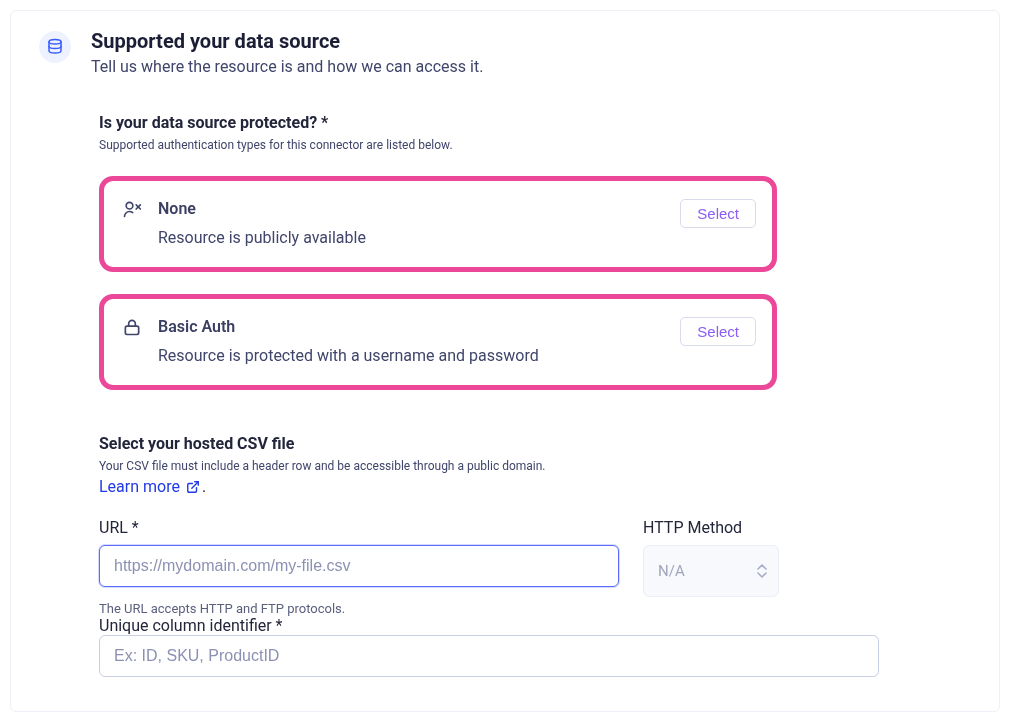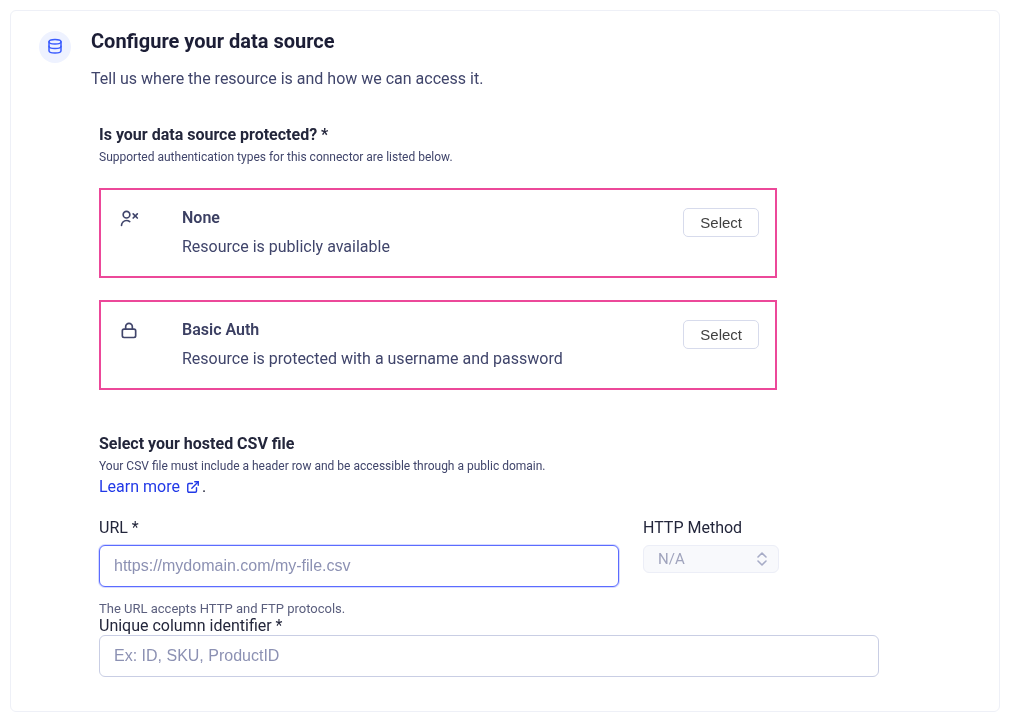--- a/index.html
+++ b/index.html
@@ -44,21 +44,21 @@
   .db-badge svg { width: 18px; height: 18px; }
   .header-text { margin-left: 20px; }
   .title {
     font-size: 20px;
     font-weight: 700;
     color: #1c1e36;
   }
   .subtitle {
     font-size: 16px;
     color: #40456b;
-    margin-top: 16px;
+    margin-top: 4px;
   }
   .section {
     margin-top: 37px;
     padding-left: 88px;
     padding-right: 222px;
   }
   .section2 {
     margin-top: 44px;
     padding-left: 88px;
     padding-right: 222px;
@@ -78,46 +78,45 @@
     color: #2139e7;
     margin-top: 4px;
     display: inline-flex;
     align-items: center;
     gap: 6px;
     cursor: pointer;
   }
   .learn svg { width: 14px; height: 14px; }
 
   .auth-card {
-    border: 2px solid #ec4899;
-    border-radius: 0;
+    border: 5px solid #ec4899;
+    border-radius: 14px;
     padding: 18px 16px 20px 16px;
     margin-top: 24px;
     display: flex;
     align-items: flex-start;
-    gap: 27px;
   }
   .auth-card + .auth-card { margin-top: 22px; justify-content: space-between; }
   .auth-icon {
     width: 24px;
     display: flex;
     justify-content: center;
     color: #40456b;
     margin-top: 0;
   }
   .auth-body { margin-left: 14px; flex: 1; }
   .auth-title { font-size: 16px; font-weight: 600; color: #3b3f62; }
   .auth-desc  { font-size: 16px; color: #40456b; margin-top: 10px; }
   .select-btn {
     background: #fff;
     border: 1px solid #d7dbec;
     border-radius: 5px;
     padding: 5px 16px;
     font-size: 15px;
-    color: #404040;
+    color: #8b5cf6;
     cursor: pointer;
     align-self: flex-start;
   }
 
   .form-row {
     display: flex;
     gap: 24px;
     margin-top: 22px;
   }
   .field { display: flex; flex-direction: column; }
@@ -141,21 +140,21 @@
   .url-input {
     border: 1px solid #5b6cff;
     box-shadow: 0 0 0 1px rgba(91,108,255,.25);
   }
   .hint {
     font-size: 13px;
     color: #5b5f7e;
     margin-top: 14px;
   }
   .method-select {
-    height: 28px;
+    height: 52px;
     border: 1px solid #eceef7;
     background: #f8f9fc;
     border-radius: 6px;
     display: flex;
     align-items: center;
     justify-content: space-between;
     padding: 0 10px 0 14px;
     color: #a0a4bd;
     font-size: 15px;
     cursor: default;
@@ -175,21 +174,21 @@
 
     <div class="header">
       <div class="db-badge">
         <svg viewBox="0 0 24 24" fill="none" stroke="#3a5cff" stroke-width="2" stroke-linecap="round" stroke-linejoin="round">
           <ellipse cx="12" cy="5" rx="8" ry="3"></ellipse>
           <path d="M4 5v6c0 1.66 3.58 3 8 3s8-1.34 8-3V5"></path>
           <path d="M4 11v6c0 1.66 3.58 3 8 3s8-1.34 8-3v-6"></path>
         </svg>
       </div>
       <div class="header-text">
-        <div class="title">Configure your data source</div>
+        <div class="title">Supported your data source</div>
         <div class="subtitle">Tell us where the resource is and how we can access it.</div>
       </div>
     </div>
 
     <div class="section">
       <div class="sec-head">Is your data source protected? *</div>
       <div class="sec-desc">Supported authentication types for this connector are listed below.</div>
 
       <div class="auth-card">
         <div class="auth-icon">

